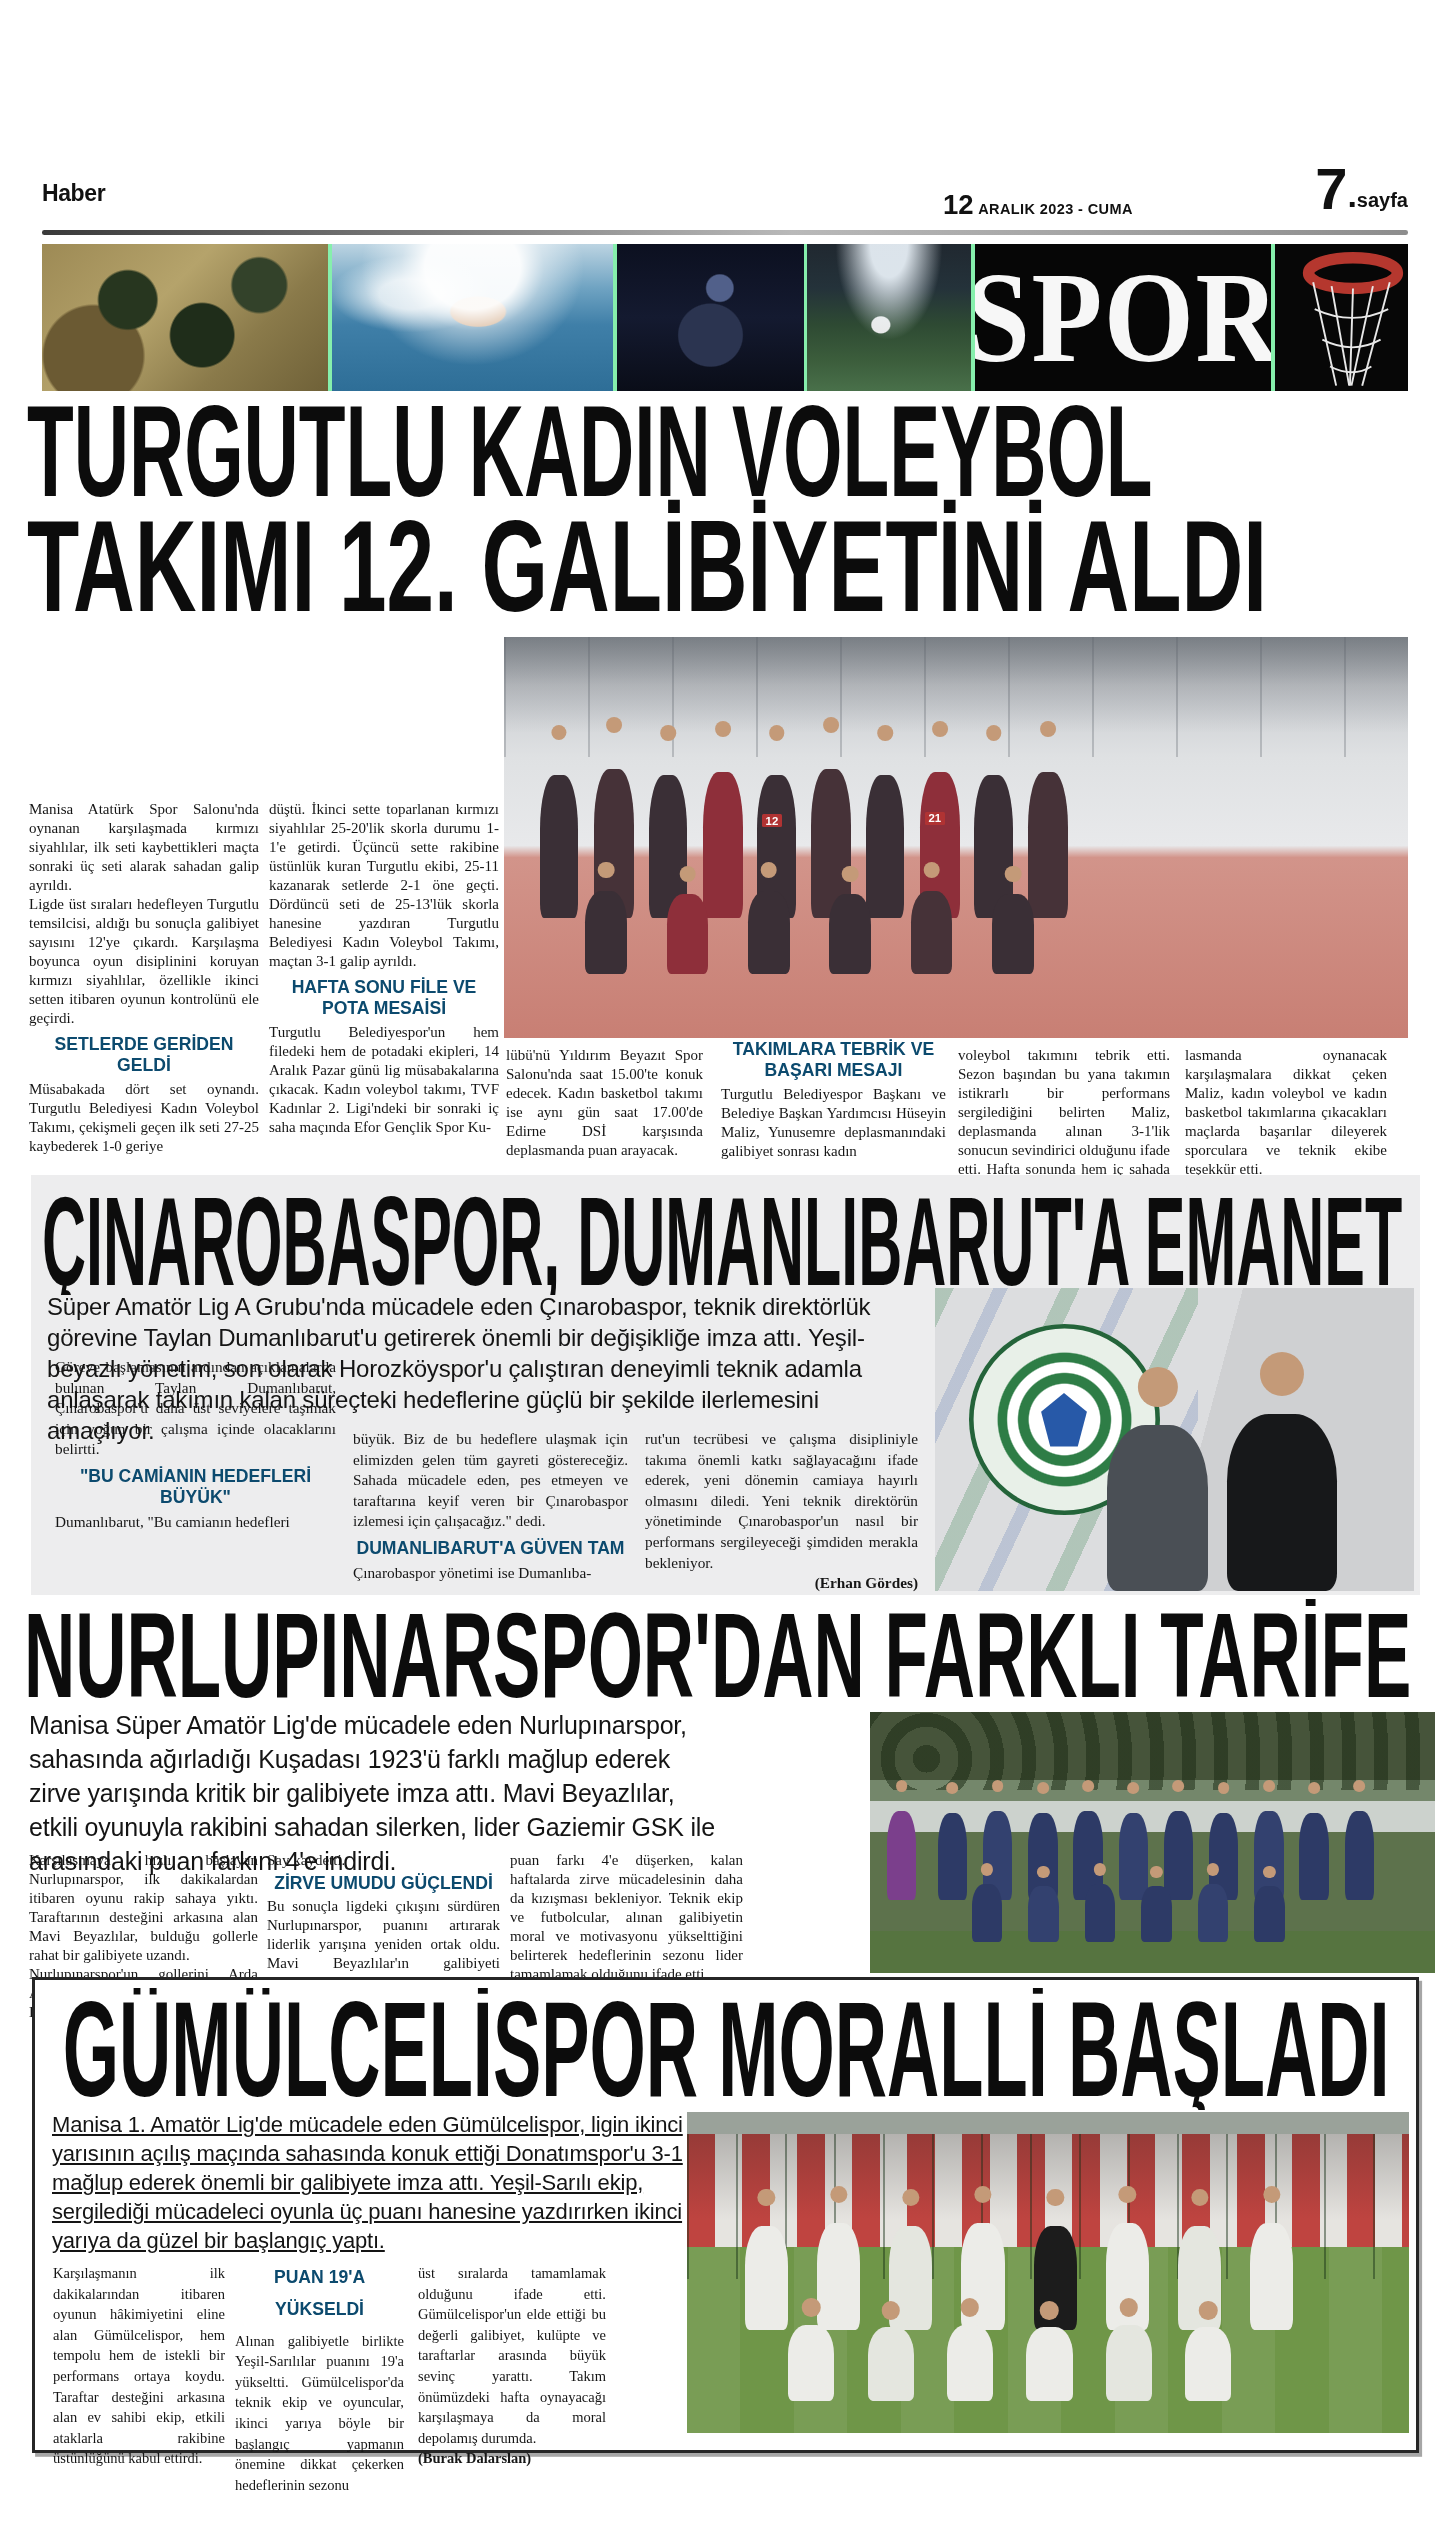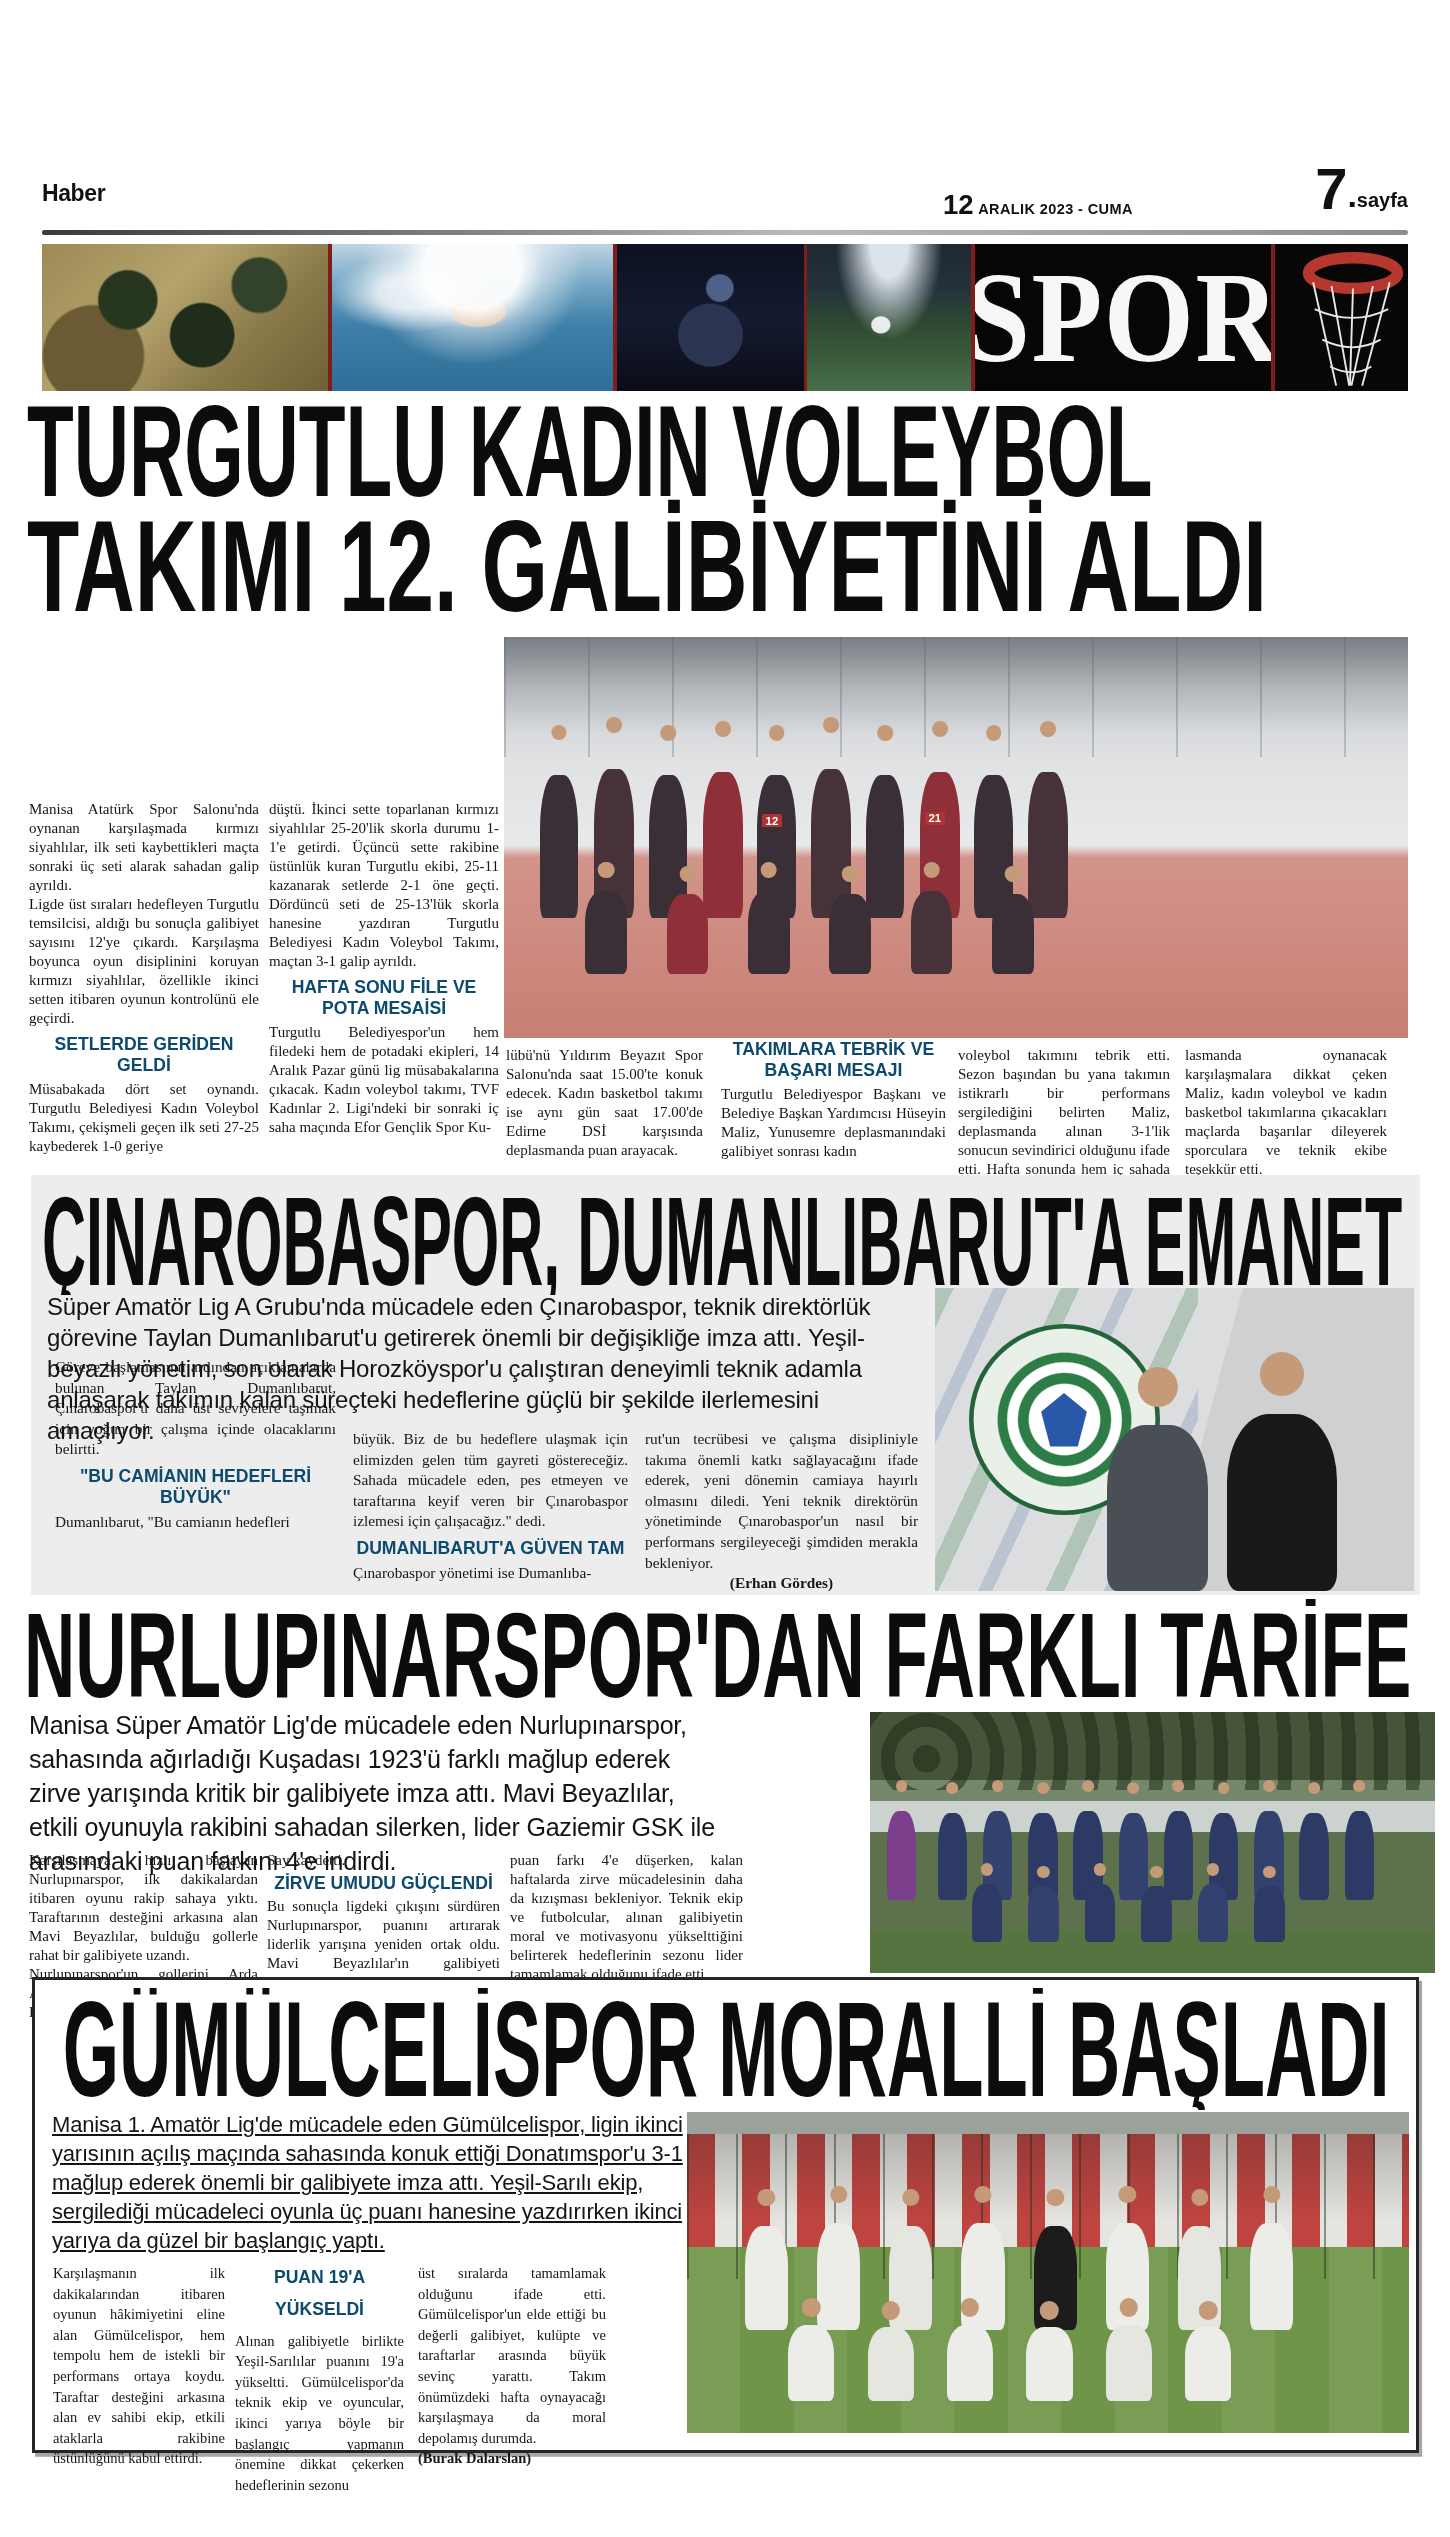--- a/index.html
+++ b/index.html
@@ -11,21 +11,21 @@
   .hd-date{left:943px;top:189px;display:flex;align-items:baseline;gap:4.6px;color:#111;}
   .hd-date .d1{font-size:27.5px;font-weight:700;}
   .hd-date .d2{font-size:14.5px;font-weight:700;letter-spacing:0.4px;}
   .hd-page{right:42px;top:162px;display:flex;align-items:flex-end;color:#111;}
   .hd-page .n{font-size:58px;font-weight:700;line-height:53px;}
   .hd-page .dot{font-size:34px;font-weight:700;line-height:40px;}
   .hd-page .s{font-size:20px;font-weight:600;line-height:30.5px;}
   .hd-rule{left:42px;top:230px;width:1366px;height:4.6px;
            background:linear-gradient(90deg,#3a3a3a,#b9b9b9 55%,#8d8d8d);border-radius:2.3px;}
   
-  .banner{left:42px;top:244px;width:1366px;height:147px;display:flex;gap:3.8px;background:#7f1d1d;}
+  .banner{left:42px;top:244px;width:1366px;height:147px;display:flex;gap:3.8px;background:#86efac;}
   .bseg{height:100%;overflow:hidden;position:relative;}
   .b-moto{width:286px;background:
     radial-gradient(circle at 30% 38%,#27361f 0 13%,transparent 14%),
     radial-gradient(circle at 56% 62%,#1f2d1a 0 17%,transparent 18%),
     radial-gradient(circle at 76% 28%,#33422a 0 11%,transparent 12%),
     radial-gradient(circle at 18% 76%,#6b5a33 0 19%,transparent 20%),
     linear-gradient(135deg,#9d8a55 0%,#b5a36b 40%,#8a7a4a 70%,#6f6138 100%);}
   .b-swim{width:281px;background:
     radial-gradient(ellipse at 50% 16%,rgba(255,255,255,.95) 0 24%,rgba(255,255,255,.45) 36%,transparent 56%),
     radial-gradient(ellipse at 52% 46%,#c8996f 0 13%,transparent 14%),
@@ -220,21 +220,21 @@
     <div class="sub">"BU CAMİANIN HEDEFLERİ BÜYÜK"</div>
     <div>Dumanlıbarut, "Bu camianın hedefleri</div>
   </div>
   <div class="col c20" style="left:353px;top:1429px;width:275px;">
     <div>büyük. Biz de bu hedeflere ulaşmak için elimizden gelen tüm gayreti göstereceğiz. Sahada mücadele eden, pes etmeyen ve taraftarına keyif veren bir Çınarobaspor izlemesi için çalışacağız." dedi.</div>
     <div class="sub">DUMANLIBARUT'A GÜVEN TAM</div>
     <div>Çınarobaspor yönetimi ise Dumanlıba-</div>
   </div>
   <div class="col c20" style="left:645px;top:1429px;width:273px;">
     <div>rut'un tecrübesi ve çalışma disipliniyle takıma önemli katkı sağlayacağını ifade ederek, yeni dönemin camiaya hayırlı olmasını diledi. Yeni teknik direktörün yönetiminde Çınarobaspor'un nasıl bir performans sergileyeceği şimdiden merakla bekleniyor.</div>
-    <div class="byline" style="text-align:center;">(Erhan Gördes)</div>
+    <div class="byline" style="text-align:right;">(Erhan Gördes)</div>
   </div>
 
   <svg class="abs hl" style="left:24.4px;top:1599px;" width="1404" height="107" viewBox="0 0 1840 140">
     <text x="0" y="128" font-size="158" textLength="1818" lengthAdjust="spacingAndGlyphs">NURLUPINARSPOR'DAN FARKLI TARİFE</text>
   </svg>
 
   <div class="abs intro i3">Manisa Süper Amatör Lig'de mücadele eden Nurlupınarspor, sahasında ağırladığı Kuşadası 1923'ü farklı mağlup ederek zirve yarışında kritik bir galibiyete imza attı. Mavi Beyazlılar, etkili oyunuyla rakibini sahadan silerken, lider Gaziemir GSK ile arasındaki puan farkını 4'e indirdi.</div>
 
   <div class="ph ph3">
     <div class="ph3-trees"></div>

